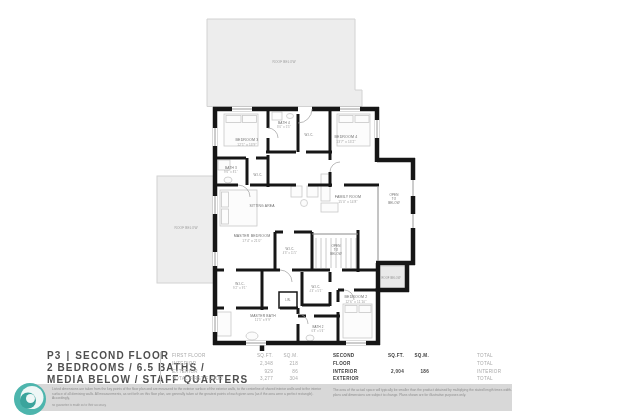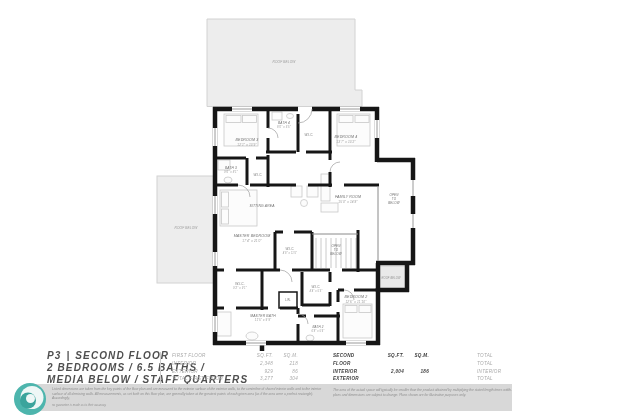--- a/index.html
+++ b/index.html
@@ -1,17 +1,17 @@
 <!DOCTYPE html>
 <html><head>
 <meta charset="utf-8">
 <style>
   html,body{margin:0;padding:0;background:#fff;}
   #stage{position:relative;width:512px;height:415px;background:#ffffff;overflow:hidden;
-         font-family:"Liberation Sans",sans-serif;font-style:italic;}
+         font-family:"Liberation Sans",sans-serif;}
   svg{position:absolute;left:0;top:0;}
   svg text{font-family:"Liberation Sans",sans-serif;letter-spacing:.15px;}
 
   
   .title-block{position:absolute;left:47px;top:350px;color:#4f4f4f;font-weight:bold;
                font-size:10px;letter-spacing:1.1px;line-height:12px;white-space:nowrap;}
   .title-line{display:flex;gap:5px;}
   .v-divider{position:absolute;left:160px;top:352px;width:1px;height:34px;background:#cccccc;}
 
   .fp-table{position:absolute;top:352px;font-size:4.6px;letter-spacing:.3px;color:#a9a9a9;

